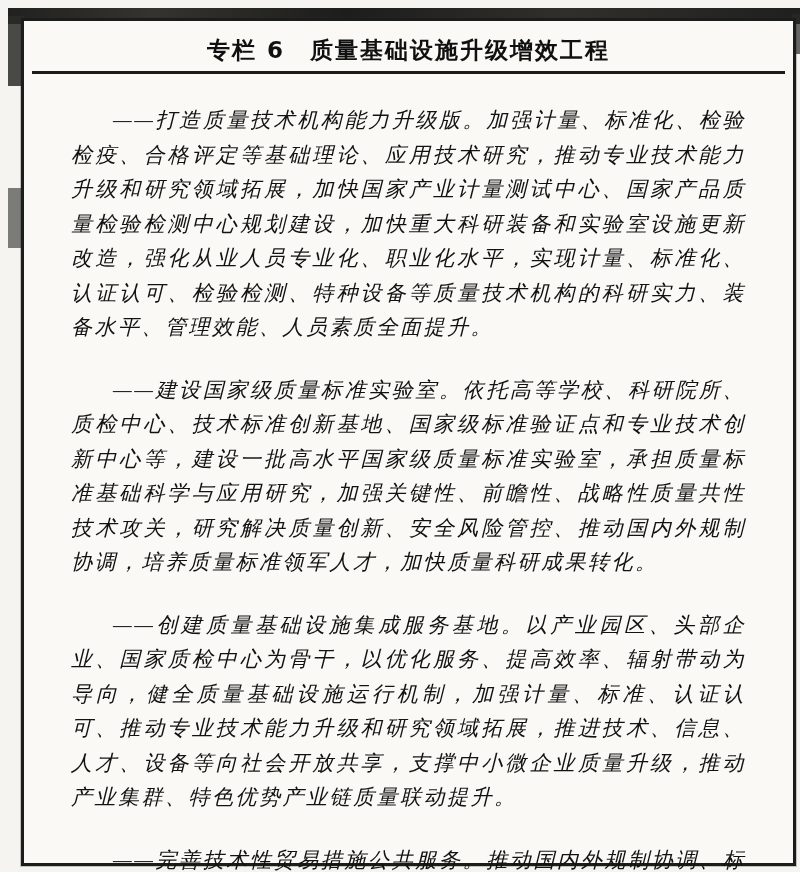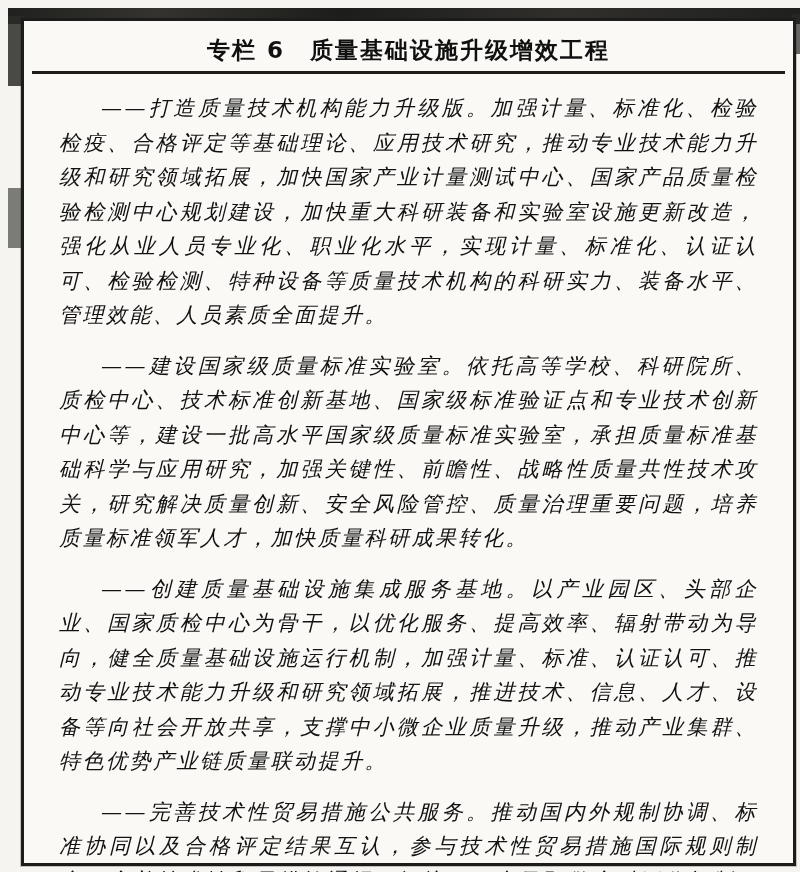--- a/index.html
+++ b/index.html
@@ -62,34 +62,35 @@
     font-size: 21px;
     font-style: italic;
     line-height: 34.5px;
     letter-spacing: 2.5px;
     text-align: justify;
     color: #121212;
   }
 
   .panel-body p {
     text-indent: 2em;
-    margin: 0;
+    margin: 12px;
+    font-family: Liberation Serif, serif;
   }
 </style>
 </head>
 <body>
 
 <div class="artifact artifact-top"></div>
 <div class="artifact artifact-left-1"></div>
 <div class="artifact artifact-left-2"></div>
 <div class="artifact artifact-right-1"></div>
 
 <div class="panel">
   <div class="panel-header">
     <span class="panel-title">专栏 6　质量基础设施升级增效工程</span>
   </div>
   <div class="panel-body">
     <p>——打造质量技术机构能力升级版。加强计量、标准化、检验检疫、合格评定等基础理论、应用技术研究，推动专业技术能力升级和研究领域拓展，加快国家产业计量测试中心、国家产品质量检验检测中心规划建设，加快重大科研装备和实验室设施更新改造，强化从业人员专业化、职业化水平，实现计量、标准化、认证认可、检验检测、特种设备等质量技术机构的科研实力、装备水平、管理效能、人员素质全面提升。</p>
-    <p>——建设国家级质量标准实验室。依托高等学校、科研院所、质检中心、技术标准创新基地、国家级标准验证点和专业技术创新中心等，建设一批高水平国家级质量标准实验室，承担质量标准基础科学与应用研究，加强关键性、前瞻性、战略性质量共性技术攻关，研究解决质量创新、安全风险管控、质量治理重要问题，培养质量标准领军人才，加快质量科研成果转化。</p>
+    <p>——建设国家级质量标准实验室。依托高等学校、科研院所、质检中心、技术标准创新基地、国家级标准验证点和专业技术创新中心等，建设一批高水平国家级质量标准实验室，承担质量标准基础科学与应用研究，加强关键性、前瞻性、战略性质量共性技术攻关，研究解决质量创新、安全风险管控、推动国内外规制协调，培养质量标准领军人才，加快质量科研成果转化。</p>
     <p>——创建质量基础设施集成服务基地。以产业园区、头部企业、国家质检中心为骨干，以优化服务、提高效率、辐射带动为导向，健全质量基础设施运行机制，加强计量、标准、认证认可、推动专业技术能力升级和研究领域拓展，推进技术、信息、人才、设备等向社会开放共享，支撑中小微企业质量升级，推动产业集群、特色优势产业链质量联动提升。</p>
     <p>——完善技术性贸易措施公共服务。推动国内外规制协调、标准协同以及合格评定结果互认，参与技术性贸易措施国际规则制定。完善技术性贸易措施通报、评议、研究及预警应对工作机制，强化部际协调、基层技术支撑和专家队伍建设。优化国家技术性贸易措施公共信息和技术服务，加强通报咨询中心和研究评议基地建设。</p>
   </div>
 </div>
 
 </body></html>

